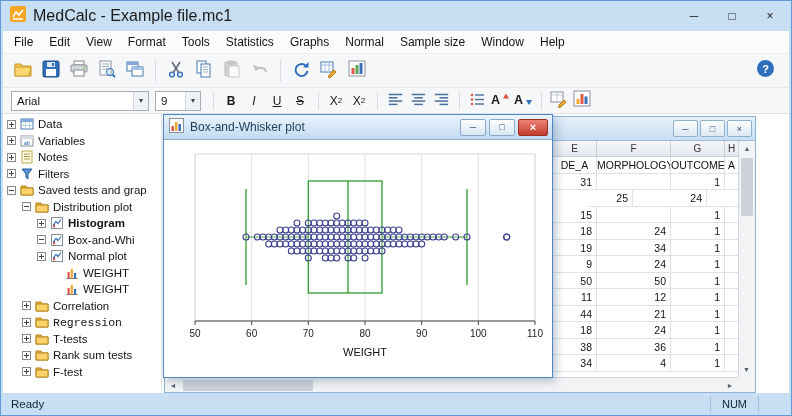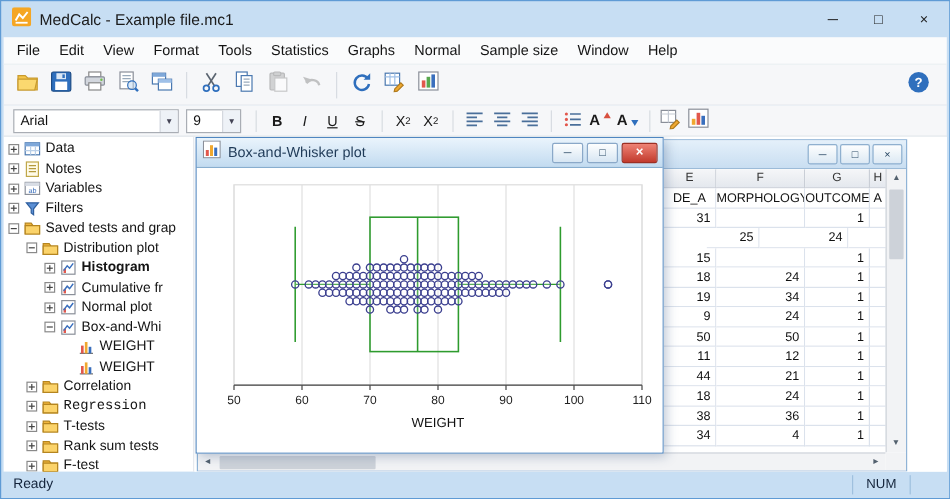--- a/index.html
+++ b/index.html
@@ -1,21 +1,21 @@
 <!DOCTYPE html>
 <html><head>
 <meta charset="utf-8">
 <style>
   *{margin:0;padding:0;box-sizing:border-box}
   html,body{width:792px;height:416px;overflow:hidden;font-family:"Liberation Sans",sans-serif;background:#fff}
   .app{position:relative;width:792px;height:416px;background:#c7def3;border:1px solid #5f9bd5;overflow:hidden}
 
   
   .titlebar{position:absolute;left:0;top:0;right:0;height:30px;display:flex;align-items:center;padding-left:9px}
-  .title-text{font-size:13px;color:#1b1b1b;margin-left:7px}
+  .title-text{font-size:16px;color:#1b1b1b;margin-left:7px}
   .winbtns{position:absolute;right:2px;top:1px;display:flex}
   .winbtn{width:38px;height:28px;display:flex;align-items:center;justify-content:center;font-size:12px;color:#222;cursor:default}
 
   
   .menubar{position:absolute;left:2px;right:2px;top:30px;height:23px;background:#fafbfc;display:flex;align-items:center;padding-left:3px;border-bottom:1px solid #ecEFf2}
   .menu-item{font-size:12px;padding:3px 8px;color:#141414;white-space:nowrap}
 
   
   .toolbar1{position:absolute;left:2px;right:2px;top:53px;height:34px;background:#f6f7f9;display:flex;align-items:center;padding-left:6px;border-bottom:1px solid #e7e9ee}
   .toolbar2{position:absolute;left:2px;right:2px;top:87px;height:26px;background:#f6f7f9;display:flex;align-items:center;padding-left:8px;border-bottom:1px solid #dfe3e8}
@@ -331,43 +331,43 @@
               <line x1="9.5" y1="5" x2="9.5" y2="12" stroke="#b9cfe8"></line>
               <line x1="1" y1="8.5" x2="13" y2="8.5" stroke="#b9cfe8"></line>
             </svg>
           </span>
           <span>Data</span>
         </div>
         <div class="tree-row" style="padding-left: 4px;">
           <span class="exp plus"></span>
           <span class="tree-icon">
             <svg width="14" height="14" viewBox="0 0 14 14">
+              <rect x="1" y="2" width="12" height="10" fill="#fff" stroke="#8a8f99"></rect>
+              <rect x="1" y="2" width="12" height="3" fill="#d8dde5"></rect>
+              <text x="7" y="10.5" text-anchor="middle" font-size="6" fill="#3a6fbd" font-family="Liberation Sans,sans-serif">ab</text>
+            </svg>
+          </span>
+          <span>Variables</span>
+        </div>
+        <div class="tree-row" style="padding-left: 4px;">
+          <span class="exp plus"></span>
+          <span class="tree-icon">
+            <svg width="14" height="14" viewBox="0 0 14 14">
               <rect x="2" y="1" width="10" height="12" fill="#fffbe8" stroke="#c0a84a"></rect>
               <line x1="4" y1="4" x2="10" y2="4" stroke="#b49a3e"></line>
               <line x1="4" y1="6.5" x2="10" y2="6.5" stroke="#b49a3e"></line>
               <line x1="4" y1="9" x2="10" y2="9" stroke="#b49a3e"></line>
             </svg>
           </span>
           <span>Notes</span>
         </div>
         <div class="tree-row" style="padding-left: 4px;">
           <span class="exp plus"></span>
           <span class="tree-icon">
             <svg width="14" height="14" viewBox="0 0 14 14">
-              <rect x="1" y="2" width="12" height="10" fill="#fff" stroke="#8a8f99"></rect>
-              <rect x="1" y="2" width="12" height="3" fill="#d8dde5"></rect>
-              <text x="7" y="10.5" text-anchor="middle" font-size="6" fill="#3a6fbd" font-family="Liberation Sans,sans-serif">ab</text>
-            </svg>
-          </span>
-          <span>Variables</span>
-        </div>
-        <div class="tree-row" style="padding-left: 4px;">
-          <span class="exp plus"></span>
-          <span class="tree-icon">
-            <svg width="14" height="14" viewBox="0 0 14 14">
               <path d="M2 2 h10 l-4 5 v5 l-2 -1.5 v-3.5 z" fill="#5b8fd4" stroke="#2f5f9e"></path>
             </svg>
           </span>
           <span>Filters</span>
         </div>
         <div class="tree-row" style="padding-left: 4px;">
           <span class="exp minus"></span>
           <span class="tree-icon">
             <svg width="14" height="14" viewBox="0 0 14 14">
               <path d="M1 3 h5 l1.5 2 H13 v7 H1 z" fill="#f2b63c" stroke="#b5851f"></path>
@@ -391,51 +391,40 @@
           <span class="tree-icon">
             <svg width="14" height="14" viewBox="0 0 14 14">
               <rect x="1.5" y="1.5" width="11" height="11" fill="#fff" stroke="#8a8f99"></rect>
               <rect x="3" y="8" width="2" height="3.5" fill="#e2574c"></rect>
               <polyline points="3,9.5 6,5.5 8,7.5 11,3.5" fill="none" stroke="#3a6fbd" stroke-width="1.2"></polyline>
             </svg>
           </span>
           <span>Histogram</span>
         </div>
         <div class="tree-row" style="padding-left: 34px;">
-          <span class="exp plus"></span>
+          <span class="exp minus"></span>
           <span class="tree-icon">
             <svg width="14" height="14" viewBox="0 0 14 14">
               <rect x="1.5" y="1.5" width="11" height="11" fill="#fff" stroke="#8a8f99"></rect>
               <rect x="3" y="8" width="2" height="3.5" fill="#e2574c"></rect>
               <polyline points="3,9.5 6,5.5 8,7.5 11,3.5" fill="none" stroke="#3a6fbd" stroke-width="1.2"></polyline>
             </svg>
           </span>
-          <span>Cumulative fr</span>
+          <span>Box-and-Whi</span>
         </div>
         <div class="tree-row" style="padding-left: 34px;">
           <span class="exp plus"></span>
           <span class="tree-icon">
             <svg width="14" height="14" viewBox="0 0 14 14">
               <rect x="1.5" y="1.5" width="11" height="11" fill="#fff" stroke="#8a8f99"></rect>
               <rect x="3" y="8" width="2" height="3.5" fill="#e2574c"></rect>
               <polyline points="3,9.5 6,5.5 8,7.5 11,3.5" fill="none" stroke="#3a6fbd" stroke-width="1.2"></polyline>
             </svg>
           </span>
           <span>Normal plot</span>
-        </div>
-        <div class="tree-row" style="padding-left: 34px;">
-          <span class="exp minus"></span>
-          <span class="tree-icon">
-            <svg width="14" height="14" viewBox="0 0 14 14">
-              <rect x="1.5" y="1.5" width="11" height="11" fill="#fff" stroke="#8a8f99"></rect>
-              <rect x="3" y="8" width="2" height="3.5" fill="#e2574c"></rect>
-              <polyline points="3,9.5 6,5.5 8,7.5 11,3.5" fill="none" stroke="#3a6fbd" stroke-width="1.2"></polyline>
-            </svg>
-          </span>
-          <span>Box-and-Whi</span>
         </div>
         <div class="tree-row" style="padding-left: 49px;">
           <span class="exp none"></span>
           <span class="tree-icon">
             <svg width="14" height="14" viewBox="0 0 14 14">
               <line x1="1.5" y1="12.5" x2="12.5" y2="12.5" stroke="#777"></line>
               <rect x="2.5" y="6" width="2.2" height="6.5" fill="#e2574c"></rect>
               <rect x="5.7" y="3" width="2.2" height="9.5" fill="#f0a830"></rect>
               <rect x="8.9" y="7" width="2.2" height="5.5" fill="#3a6fbd"></rect>
             </svg>

